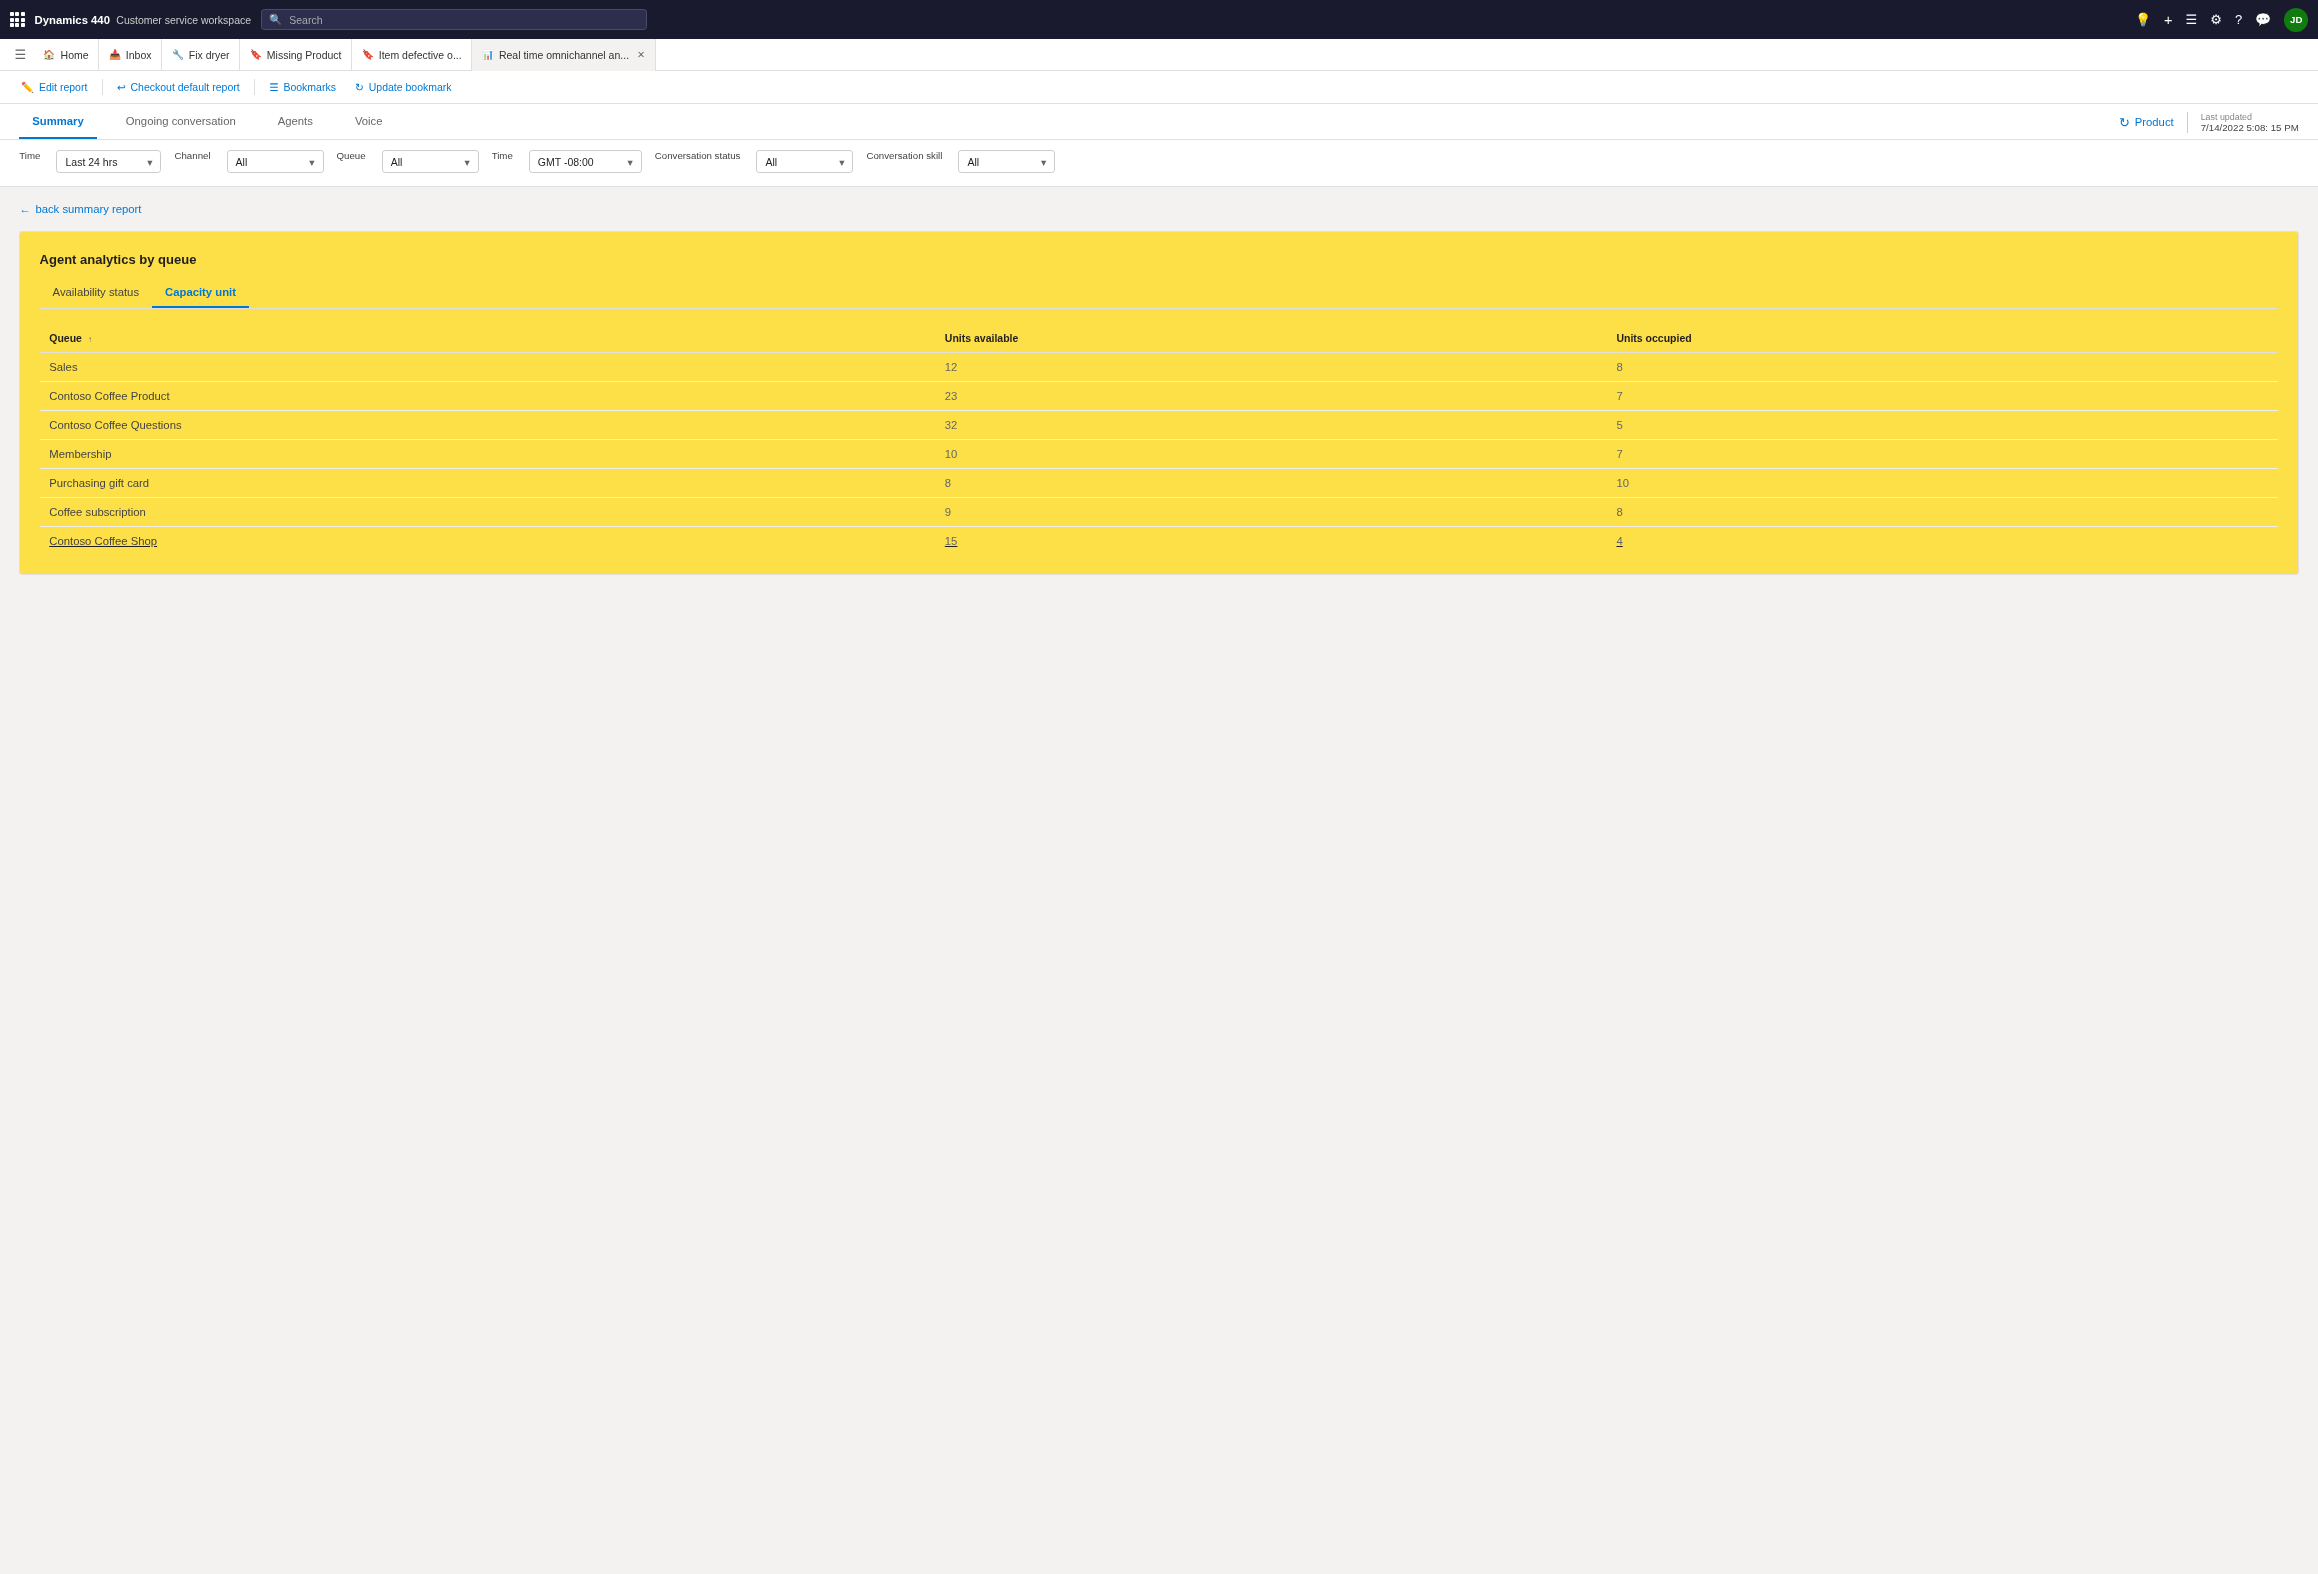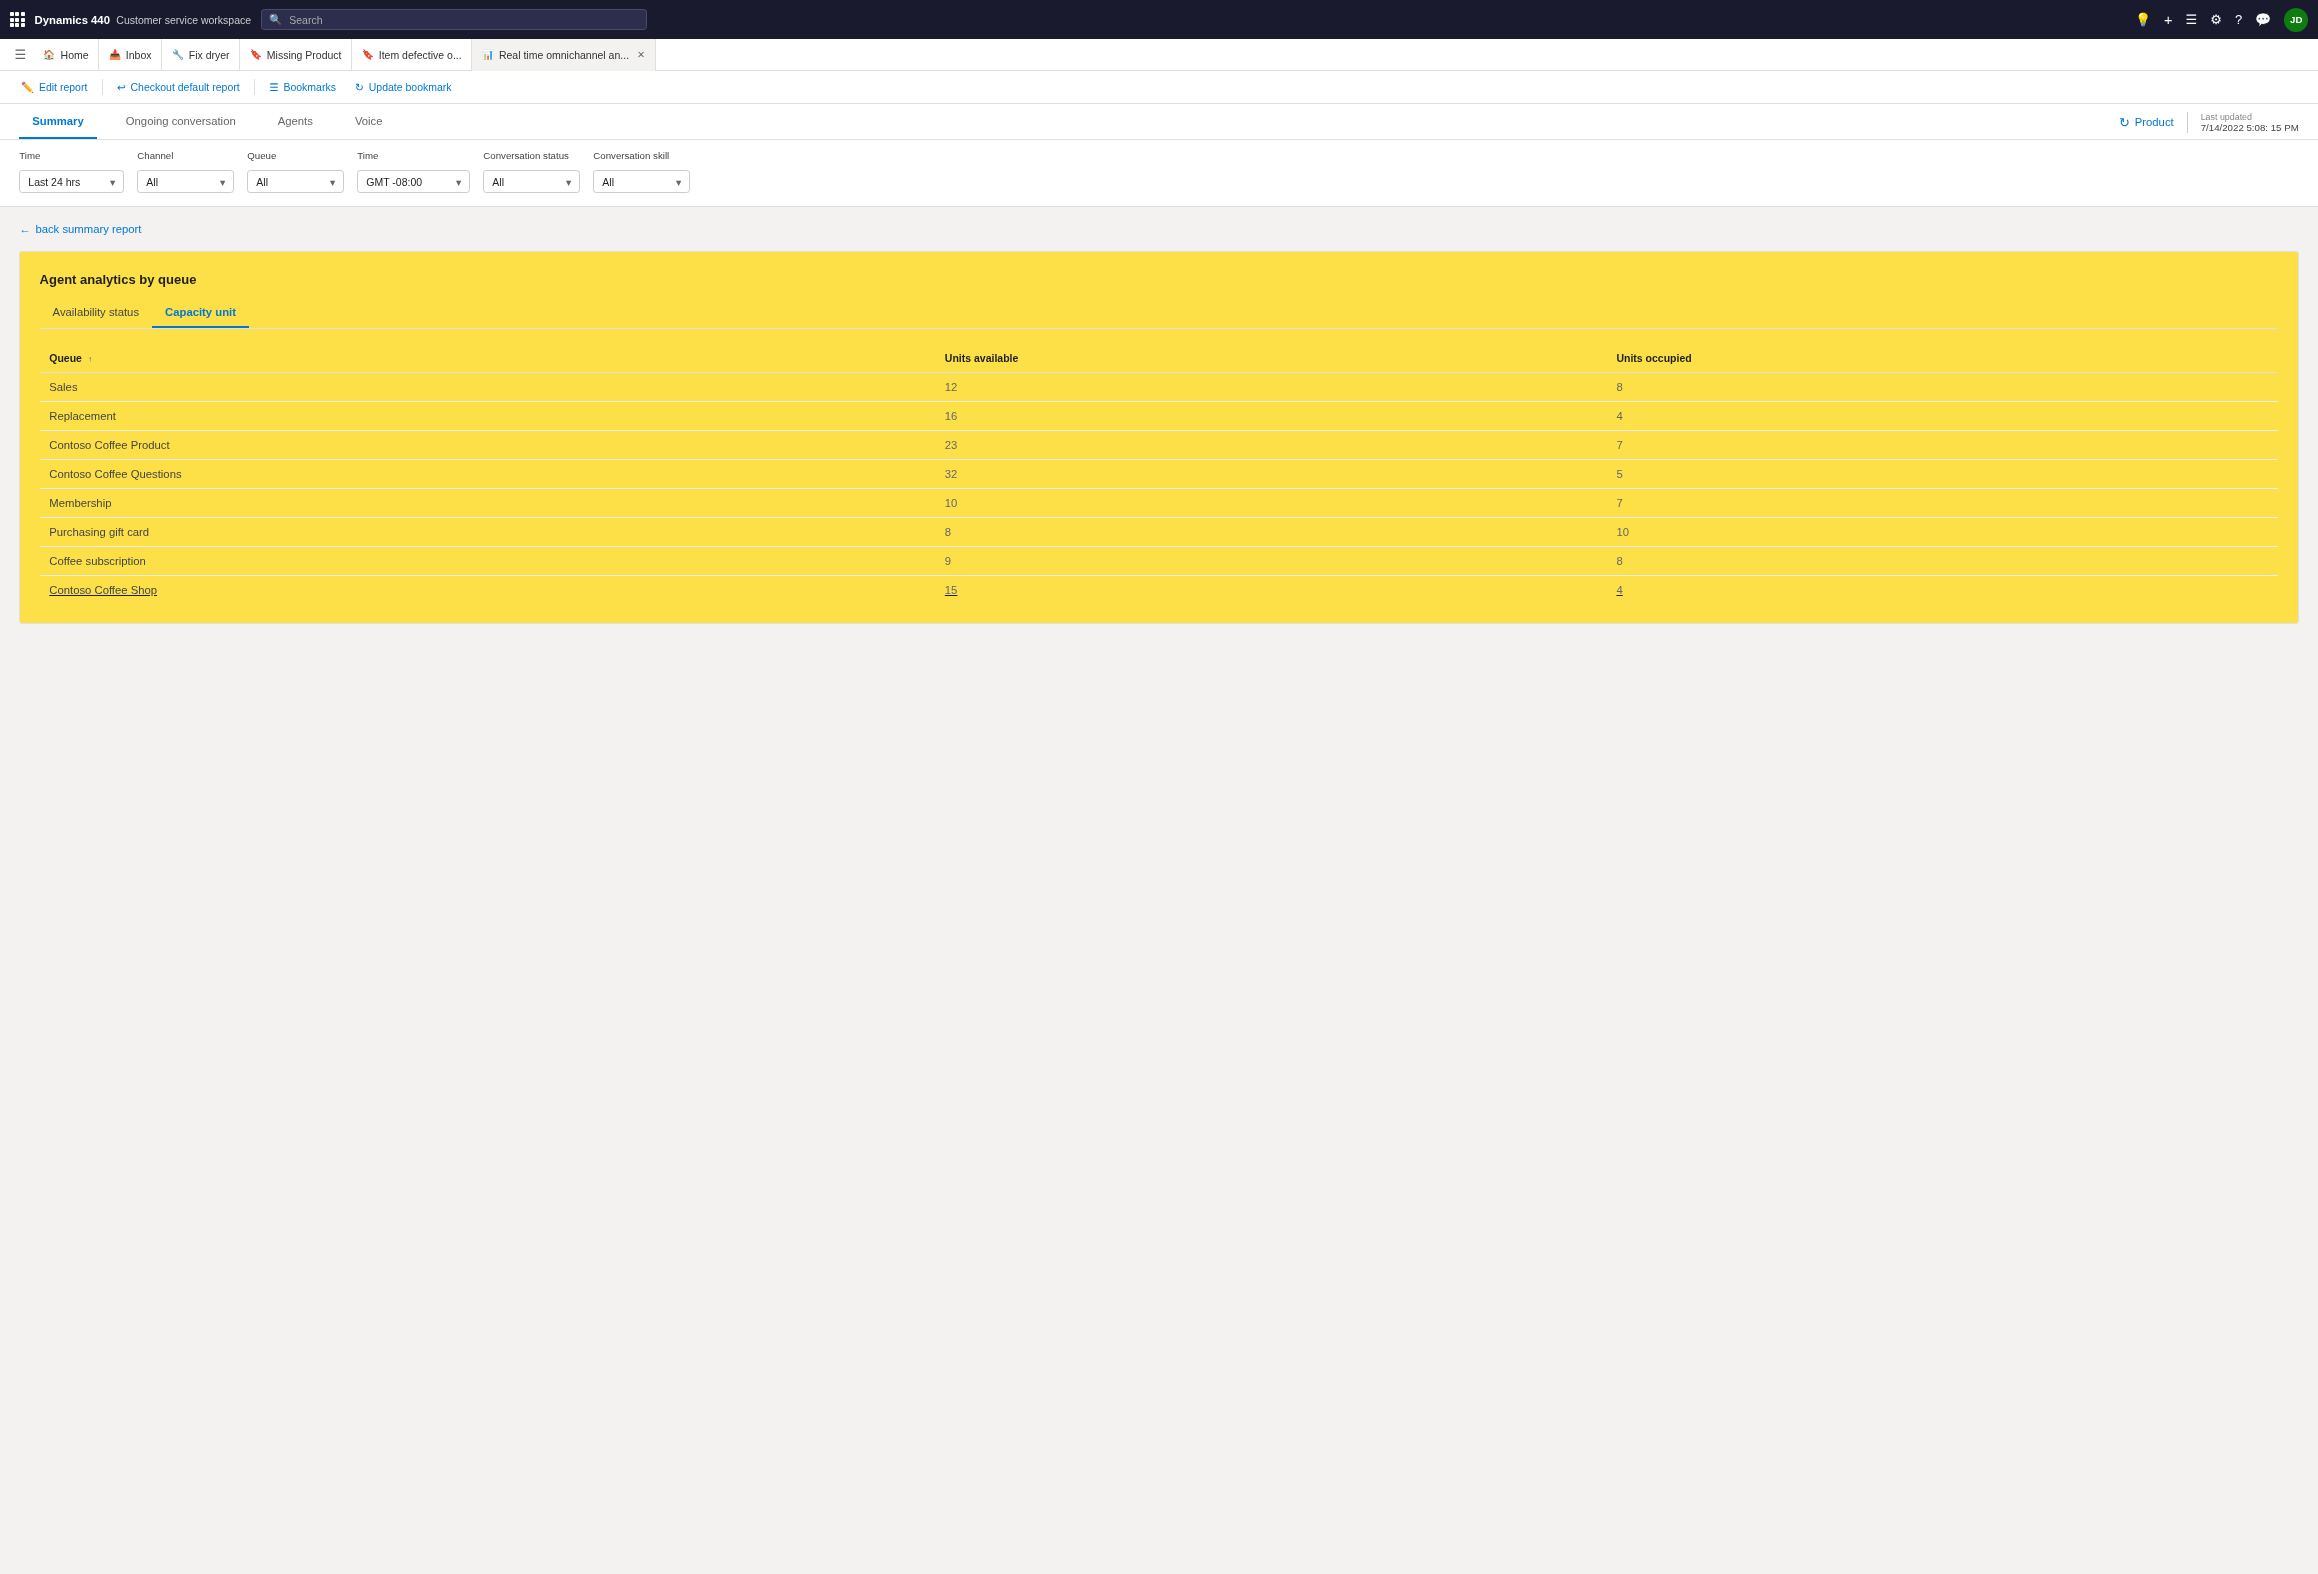--- a/index.html
+++ b/index.html
@@ -181,22 +181,22 @@
     .filter-bar {
       background: white;
       display: flex;
       align-items: flex-end;
       gap: 13px;
       padding: 9.7px 19.3px 13px;
       border-bottom: 0.8px solid #e1dfdd;
     }
     .filter-group {
       display: flex;
-      flex-direction: column;
-      gap: 9px;
+      flex-direction: row;
+      gap: 16px;
     }
     .filter-label {
       font-size: 9.7px;
       color: #444;
       font-weight: 500;
     }
     .filter-select {
       display: flex;
       align-items: center;
       border: 0.8px solid #ccc;
@@ -488,25 +488,20 @@
           </th>
         </tr>
       </thead>
       <tbody id="table-body">
           <tr>
     <td>Sales</td>
     <td style="color:#666">12</td>
     <td style="color:#666">8</td>
   </tr>
           <tr>
-    <td>Replacement</td>
-    <td style="color:#666">16</td>
-    <td style="color:#666">4</td>
-  </tr>
-          <tr>
     <td>Contoso Coffee Product</td>
     <td style="color:#666">23</td>
     <td style="color:#666">7</td>
   </tr>
           <tr>
     <td>Contoso Coffee Questions</td>
     <td style="color:#666">32</td>
     <td style="color:#666">5</td>
   </tr>
           <tr>

